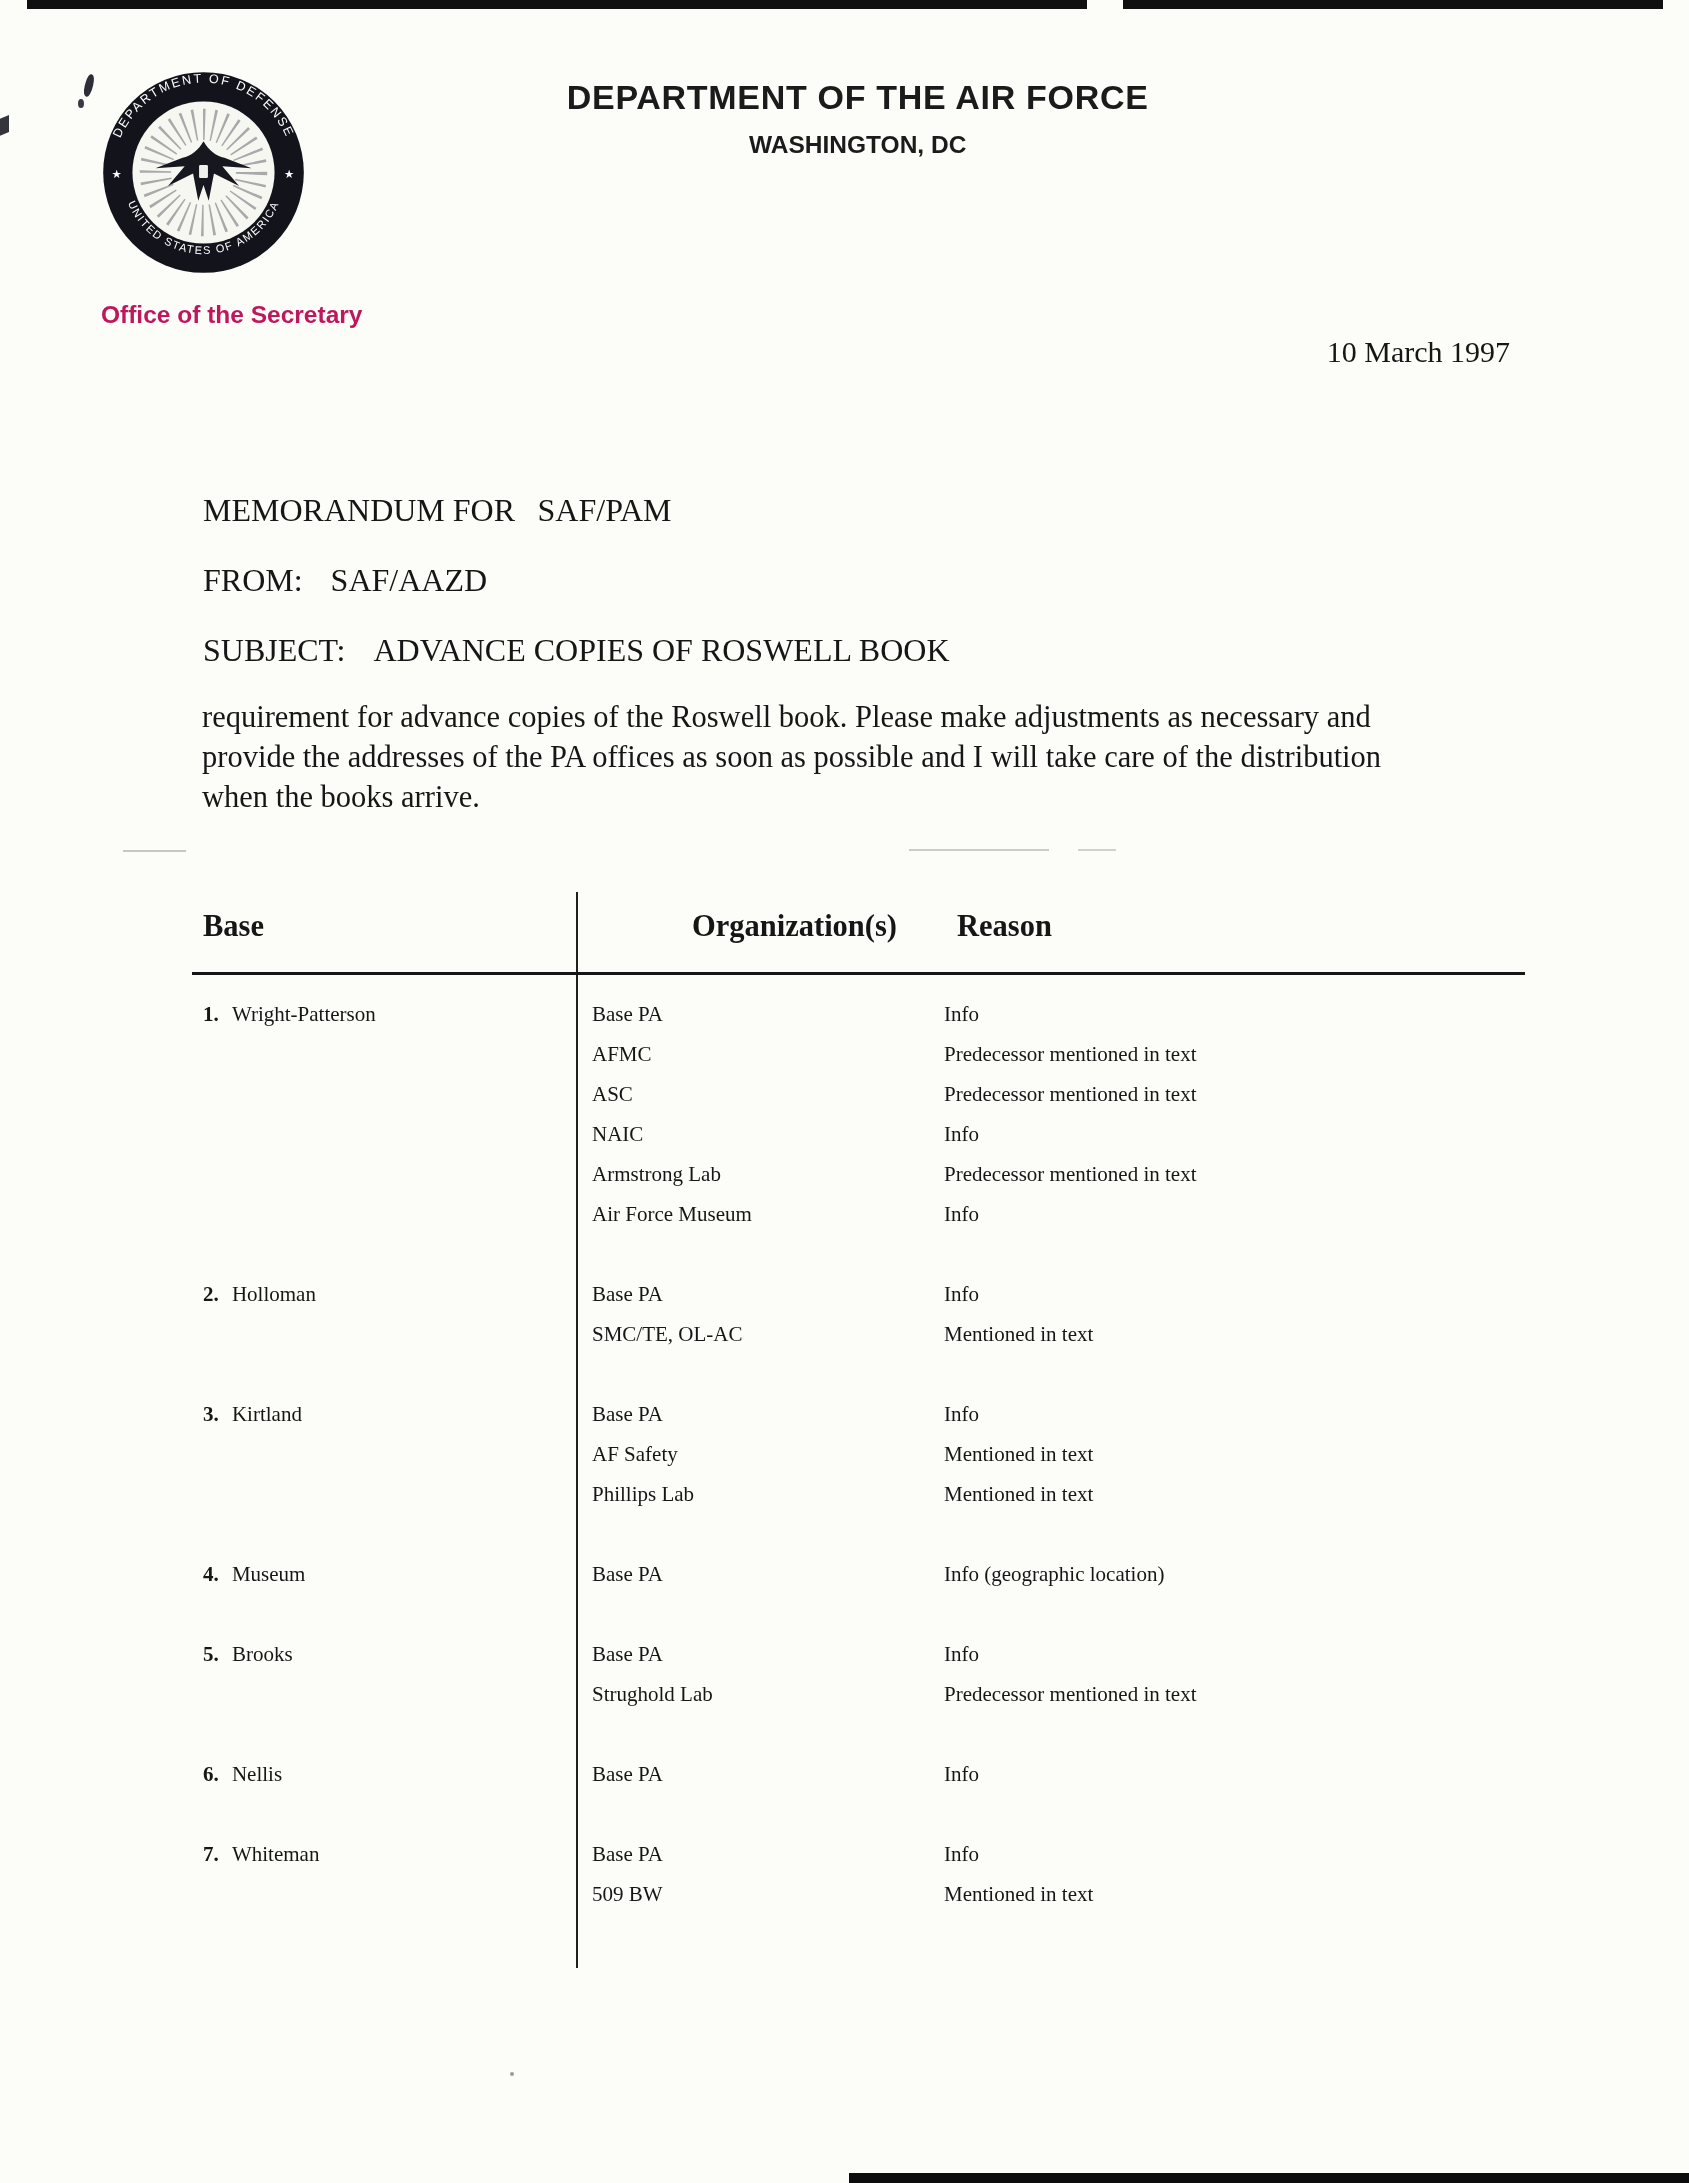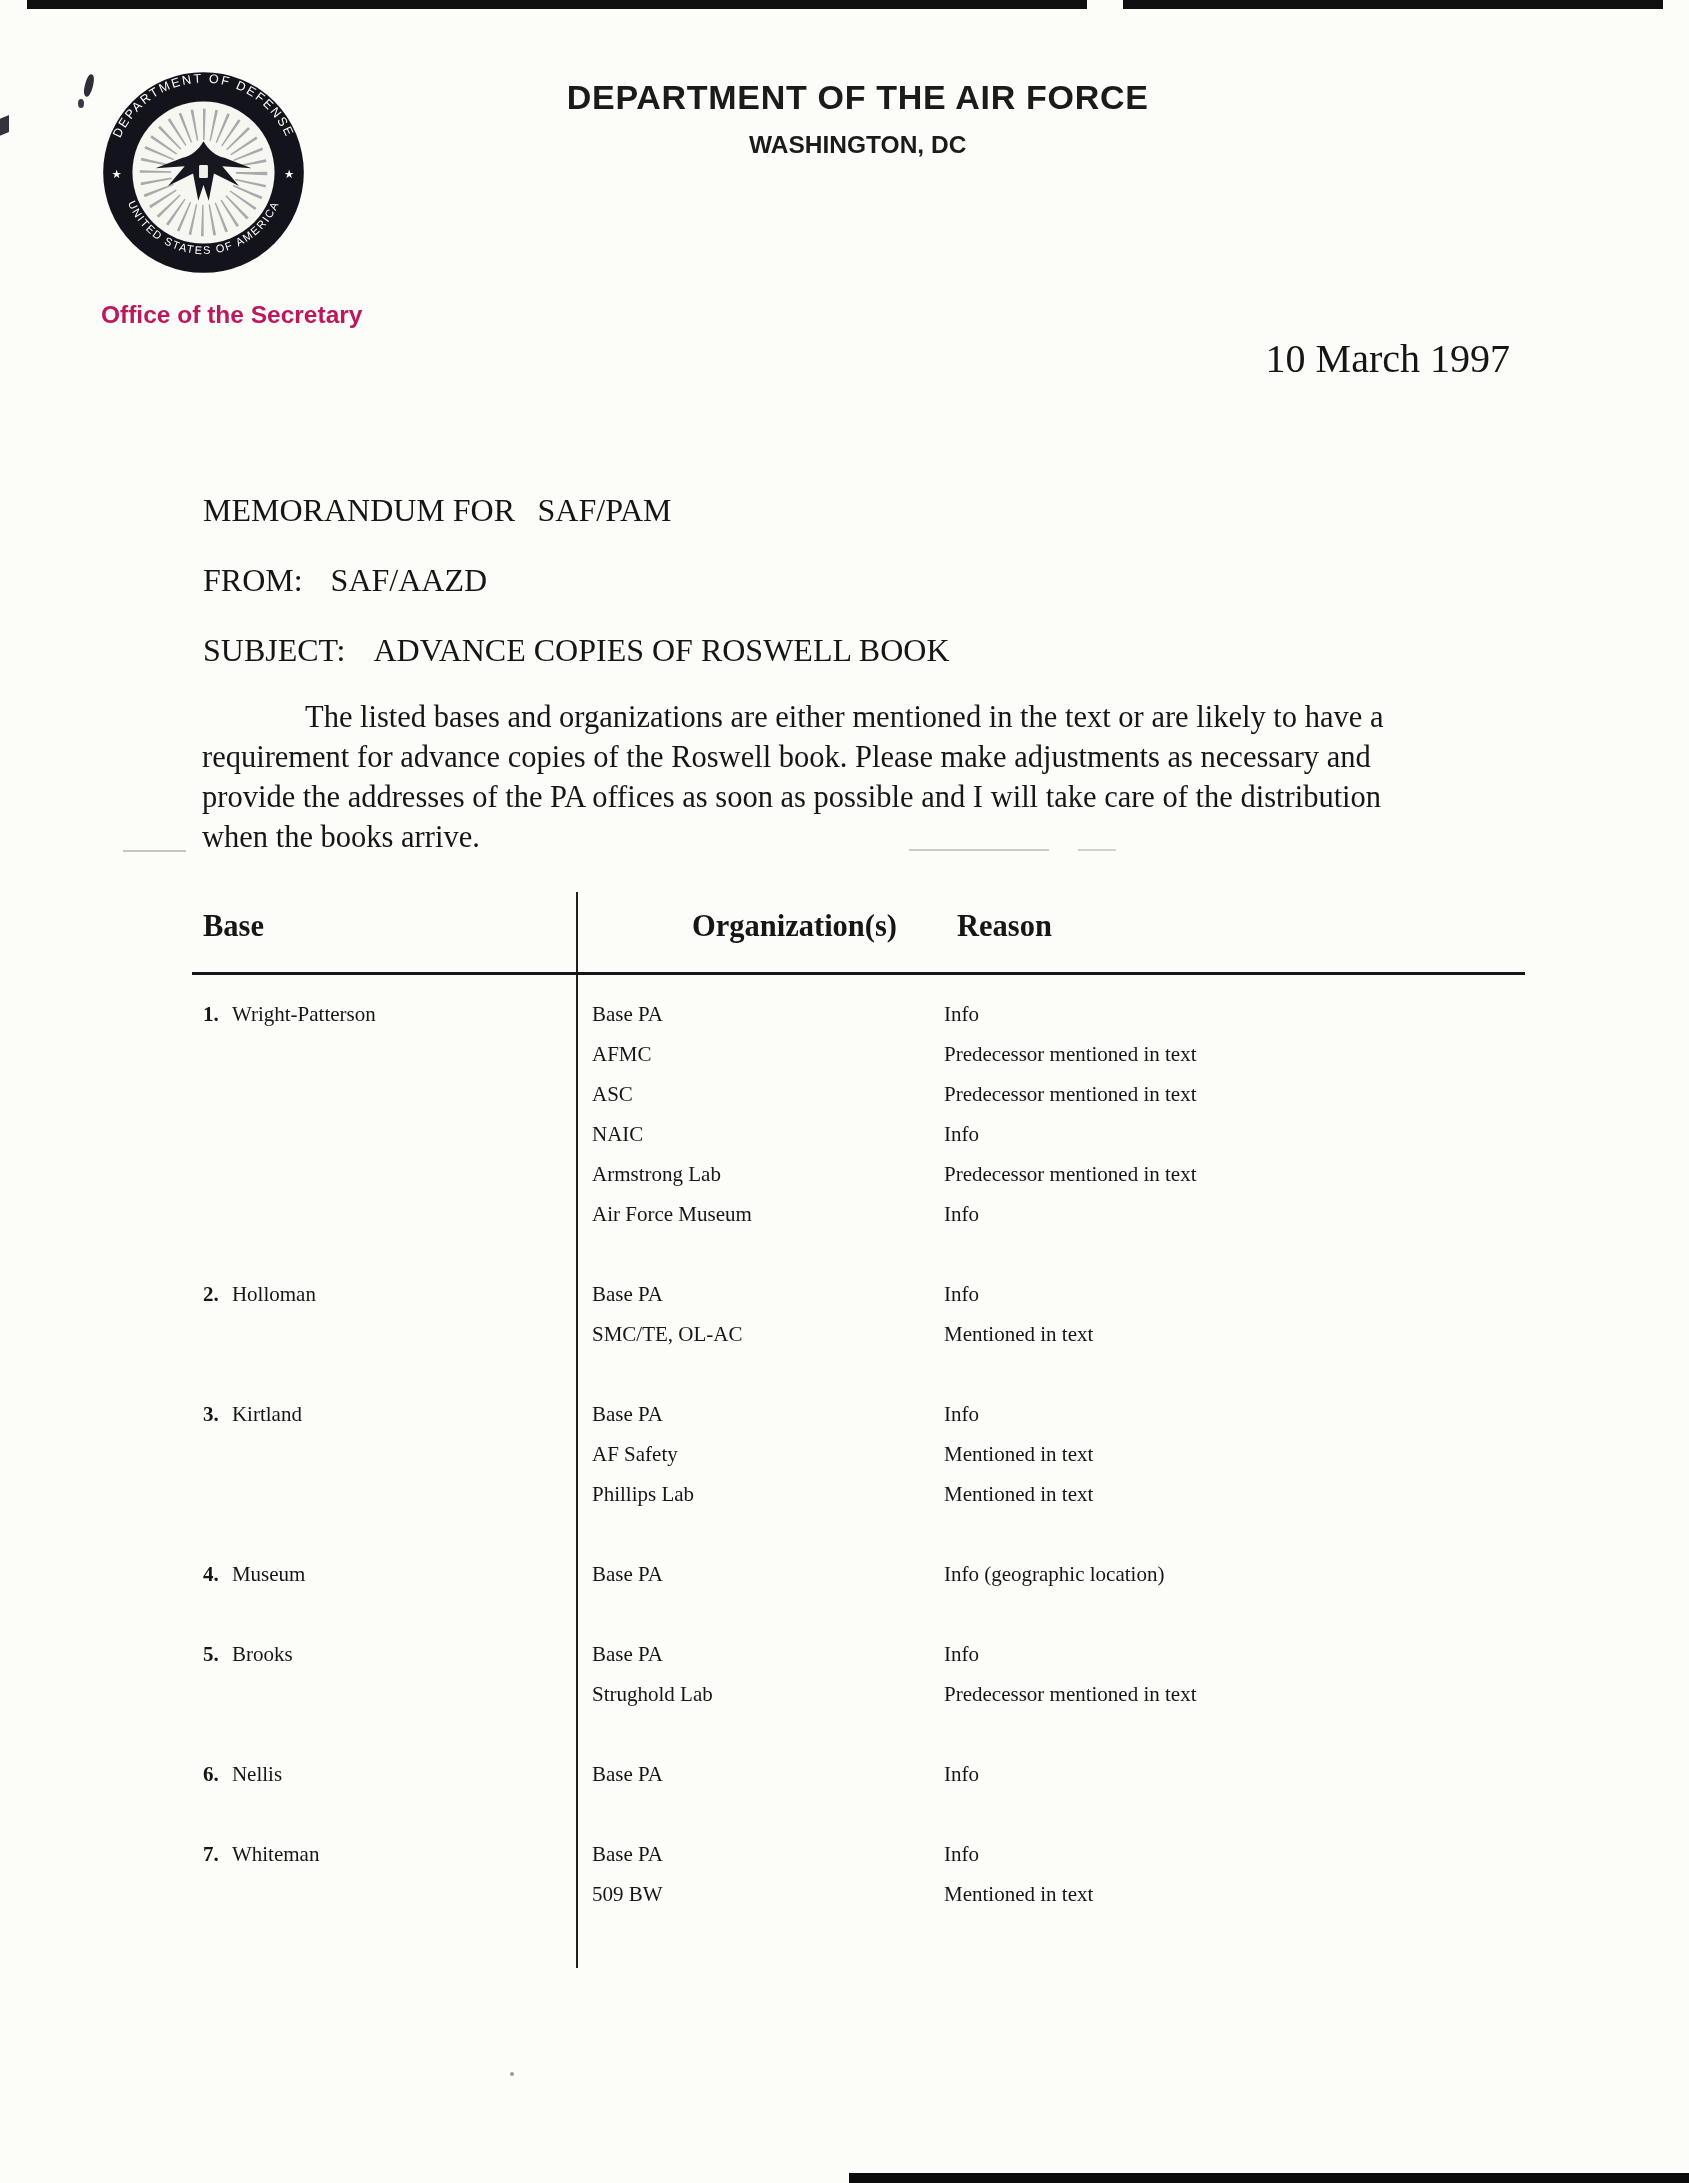--- a/index.html
+++ b/index.html
@@ -37,21 +37,21 @@
     text-align:center;
     font-family:"Liberation Sans", sans-serif;
     font-weight:bold; font-size:24.5px; color:#1b1b1b;
   }
   .seal { position:absolute; left:99px; top:68px; width:209px; height:209px; }
   .office-label {
     position:absolute; left:101px; top:301px;
     font-family:"Liberation Sans", sans-serif;
     font-weight:bold; font-size:24.5px; color:#be185d;
   }
-  .date-line { position:absolute; right:179px; top:335px; font-size:40px; }
+  .date-line { position:absolute; right:179px; top:335px; font-size:30px; }
 
   
   .memo-line { position:absolute; left:203px; font-size:32px; white-space:nowrap; }
   .memo-to      { top:492px; }
   .memo-from    { top:562px; }
   .memo-subject { top:632px; }
   .memo-line .val  { margin-left:22.5px; }
   .memo-line .val2 { margin-left:28px; }
 
   
@@ -119,21 +119,20 @@
     <span>MEMORANDUM FOR</span><span class="val">SAF/PAM</span>
   </div>
   <div class="memo-line memo-from">
     <span>FROM:</span><span class="val2">SAF/AAZD</span>
   </div>
   <div class="memo-line memo-subject">
     <span>SUBJECT:</span><span class="val2">ADVANCE COPIES OF ROSWELL BOOK</span>
   </div>
 
   <div class="body-par">
-    <span class="line first">The listed bases and organizations are either mentioned in the text or are likely to have a</span>
     <span class="line">requirement for advance copies of the Roswell book.  Please make adjustments as necessary and</span>
     <span class="line">provide the addresses of the PA offices as soon as possible and I will take care of the distribution</span>
     <span class="line">when the books arrive.</span>
   </div>
 
   <div class="th th-base">Base</div>
   <div class="th th-org">Organization(s)</div>
   <div class="th th-reason">Reason</div>
   <div class="v-rule"></div>
   <div class="h-rule"></div>

